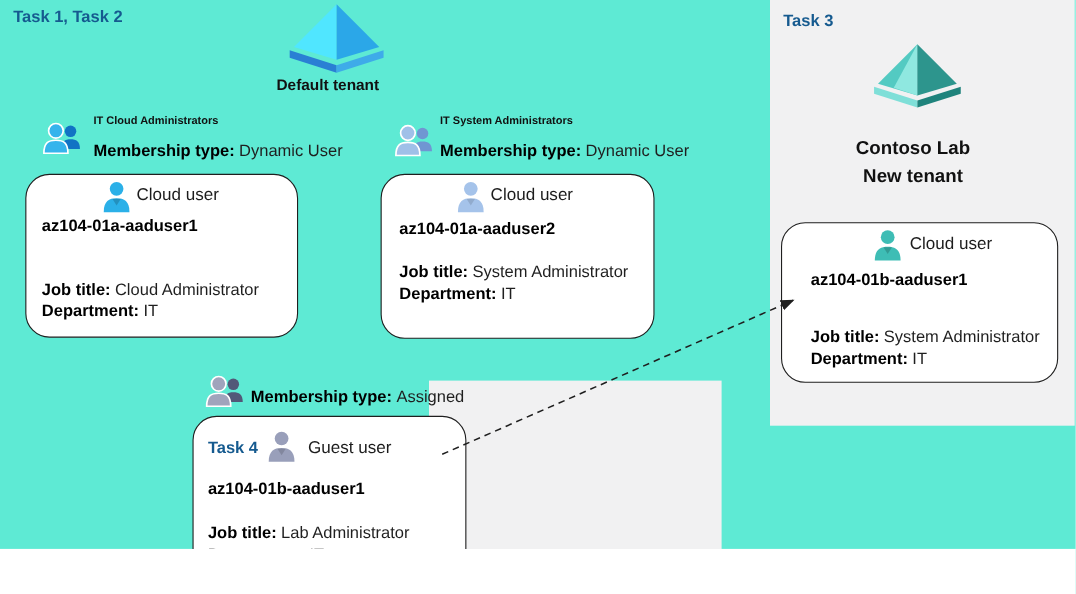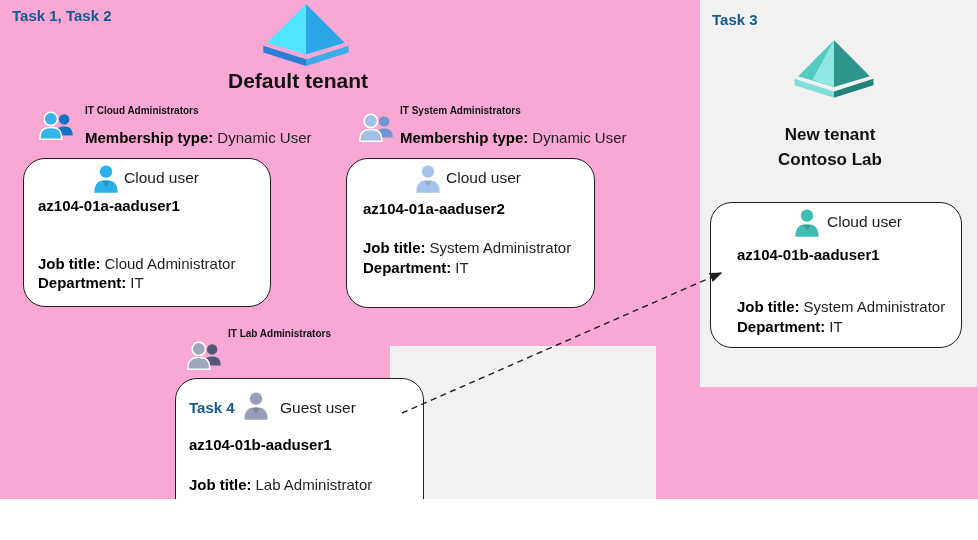--- a/index.html
+++ b/index.html
@@ -1,21 +1,21 @@
 <!DOCTYPE html>
 <html><head>
 <meta charset="utf-8">
 <style>
   html,body{margin:0;padding:0;background:#fff;}
-  .stage{position:relative;width:978px;height:499px;background:#f9a8d4;overflow:hidden;
+  .stage{position:relative;width:978px;height:499px;background:#5eead4;overflow:hidden;
          font-family:"Liberation Sans",sans-serif;color:#1f1f1f;}
   .abs{position:absolute;}
   .panel-gray{position:absolute;background:#f1f1f2;}
   .task-label{position:absolute;font-size:15px;font-weight:700;color:#155a8f;white-space:nowrap;}
-  .tenant-title{position:absolute;font-size:21px;font-weight:700;color:#111;text-align:center;white-space:nowrap;}
+  .tenant-title{position:absolute;font-size:14px;font-weight:700;color:#111;text-align:center;white-space:nowrap;}
   .tenant-title2{position:absolute;font-size:17px;font-weight:700;color:#111;text-align:center;line-height:25px;white-space:nowrap;}
   .grp-title{position:absolute;font-size:10px;font-weight:700;color:#111;white-space:nowrap;}
   .mem-line,.line{position:absolute;font-size:15px;white-space:nowrap;}
   .b{font-weight:700;color:#000;}
   .v{margin-left:4px;color:#1f1f1f;}
   .card{position:absolute;background:#ffffff;border:1.4px solid #1f1f1f;border-radius:22px;}
   .utype{position:absolute;font-size:15.5px;color:#1c1c1c;white-space:nowrap;}
   .uname{position:absolute;font-size:15px;font-weight:700;color:#000;white-space:nowrap;text-align:right;}
   .tasktag{position:absolute;font-size:15px;font-weight:700;color:#155a8f;white-space:nowrap;text-align:right;}
   svg{display:block;}
@@ -91,21 +91,23 @@
       <span class="b">Department:</span><span class="v">IT</span>
     </div>
   </div>
 
   <svg class="abs" style="left:186px;top:336px" width="38" height="42" viewBox="0 0 40 40">
     <circle cx="27.5" cy="12" r="5.5" fill="#525878"></circle>
     <path d="M19,29 C19,21.5 22,19.5 27.5,19.5 C33,19.5 36.5,21.5 36.5,29 Z" fill="#525878"></path>
     <circle cx="13.5" cy="11.5" r="7" fill="#a0a4bc" stroke="#ffffff" stroke-width="1.6"></circle>
     <path d="M2,33 C2,22.5 6.5,20.5 13.5,20.5 C20.5,20.5 25,22.5 25,33 Z" fill="#a0a4bc" stroke="#ffffff" stroke-width="1.6"></path>
   </svg>
-  <div class="grp-title" style="left:228px;top:328px">IT Lab Administrators</div>
+  <div class="mem-line" style="left:228px;top:352px">
+    <span class="b">Membership type:</span><span class="v">Assigned</span>
+  </div>
 
   <div class="card" style="left:175px;top:378px;width:247px;height:145px">
     <div class="tasktag" style="left:13px;top:20px">Task 4</div>
     <svg class="abs" style="left:67px;top:12px" width="26" height="30" viewBox="0 0 30 34">
       <circle cx="15" cy="8.5" r="7.2" fill="#999fba"></circle>
       <path d="M1.5,33 C1.5,21.5 7,18.5 15,18.5 C23,18.5 28.5,21.5 28.5,33 Z" fill="#999fba"></path>
       <path d="M10.5,19 L15,26 L19.5,19 Z" fill="rgba(0,0,0,0.15)"></path>
     </svg>
     <div class="utype" style="left:104px;top:20px">Guest user</div>
     <div class="uname" style="left:13px;top:57px">az104-01b-aaduser1</div>
@@ -119,22 +121,22 @@
 
   <div class="task-label" style="left:712px;top:11px">Task 3</div>
   <svg class="abs" style="left:791px;top:36px" width="86" height="66" viewBox="0 0 96 66">
     <polygon points="48,1 8,41 48,53" fill="#53cac2"></polygon>
     <polygon points="48,1 24,45 48,53" fill="#8fe8e0"></polygon>
     <polygon points="48,1 88,41 48,53" fill="#2d958d"></polygon>
     <polygon points="4,44 48,58 48,65 4,51" fill="#7fdfd8"></polygon>
     <polygon points="92,44 48,58 48,65 92,51" fill="#1f837c"></polygon>
   </svg>
   <div class="tenant-title2" style="left:740px;top:122px;width:180px">
+    <div>Contoso Lab</div>
     <div>New tenant</div>
-    <div>Contoso Lab</div>
   </div>
 
   <div class="card" style="left:710px;top:202px;width:250px;height:144px">
     <svg class="abs" style="left:83px;top:5px" width="26" height="30" viewBox="0 0 30 34">
       <circle cx="15" cy="8.5" r="7.2" fill="#3ebdb5"></circle>
       <path d="M1.5,33 C1.5,21.5 7,18.5 15,18.5 C23,18.5 28.5,21.5 28.5,33 Z" fill="#3ebdb5"></path>
       <path d="M10.5,19 L15,26 L19.5,19 Z" fill="rgba(0,0,0,0.18)"></path>
     </svg>
     <div class="utype" style="left:116px;top:10px">Cloud user</div>
     <div class="uname" style="left:26px;top:43px">az104-01b-aaduser1</div>

